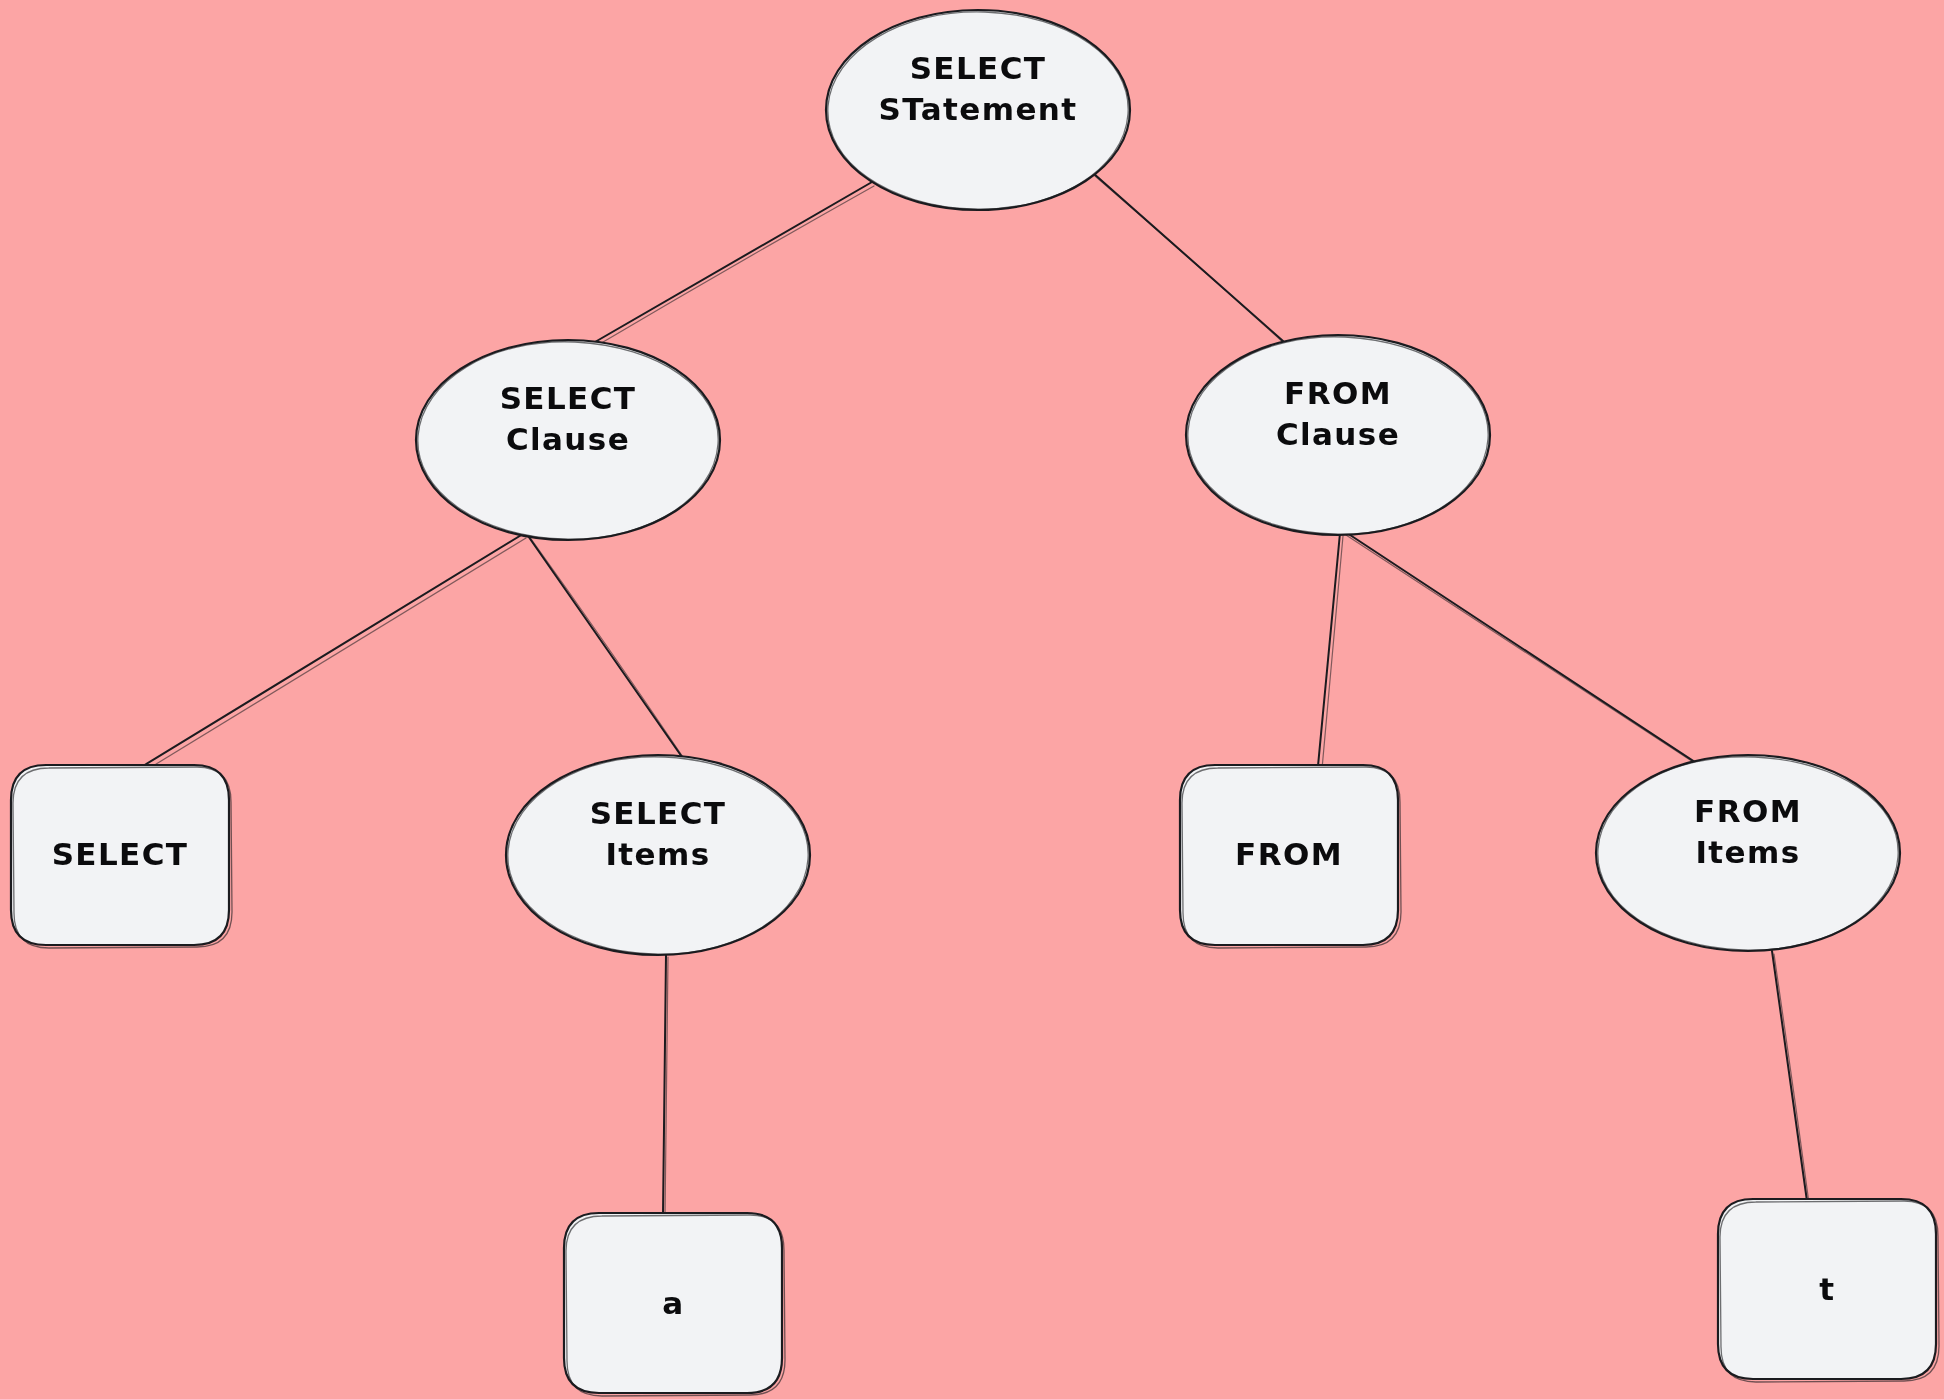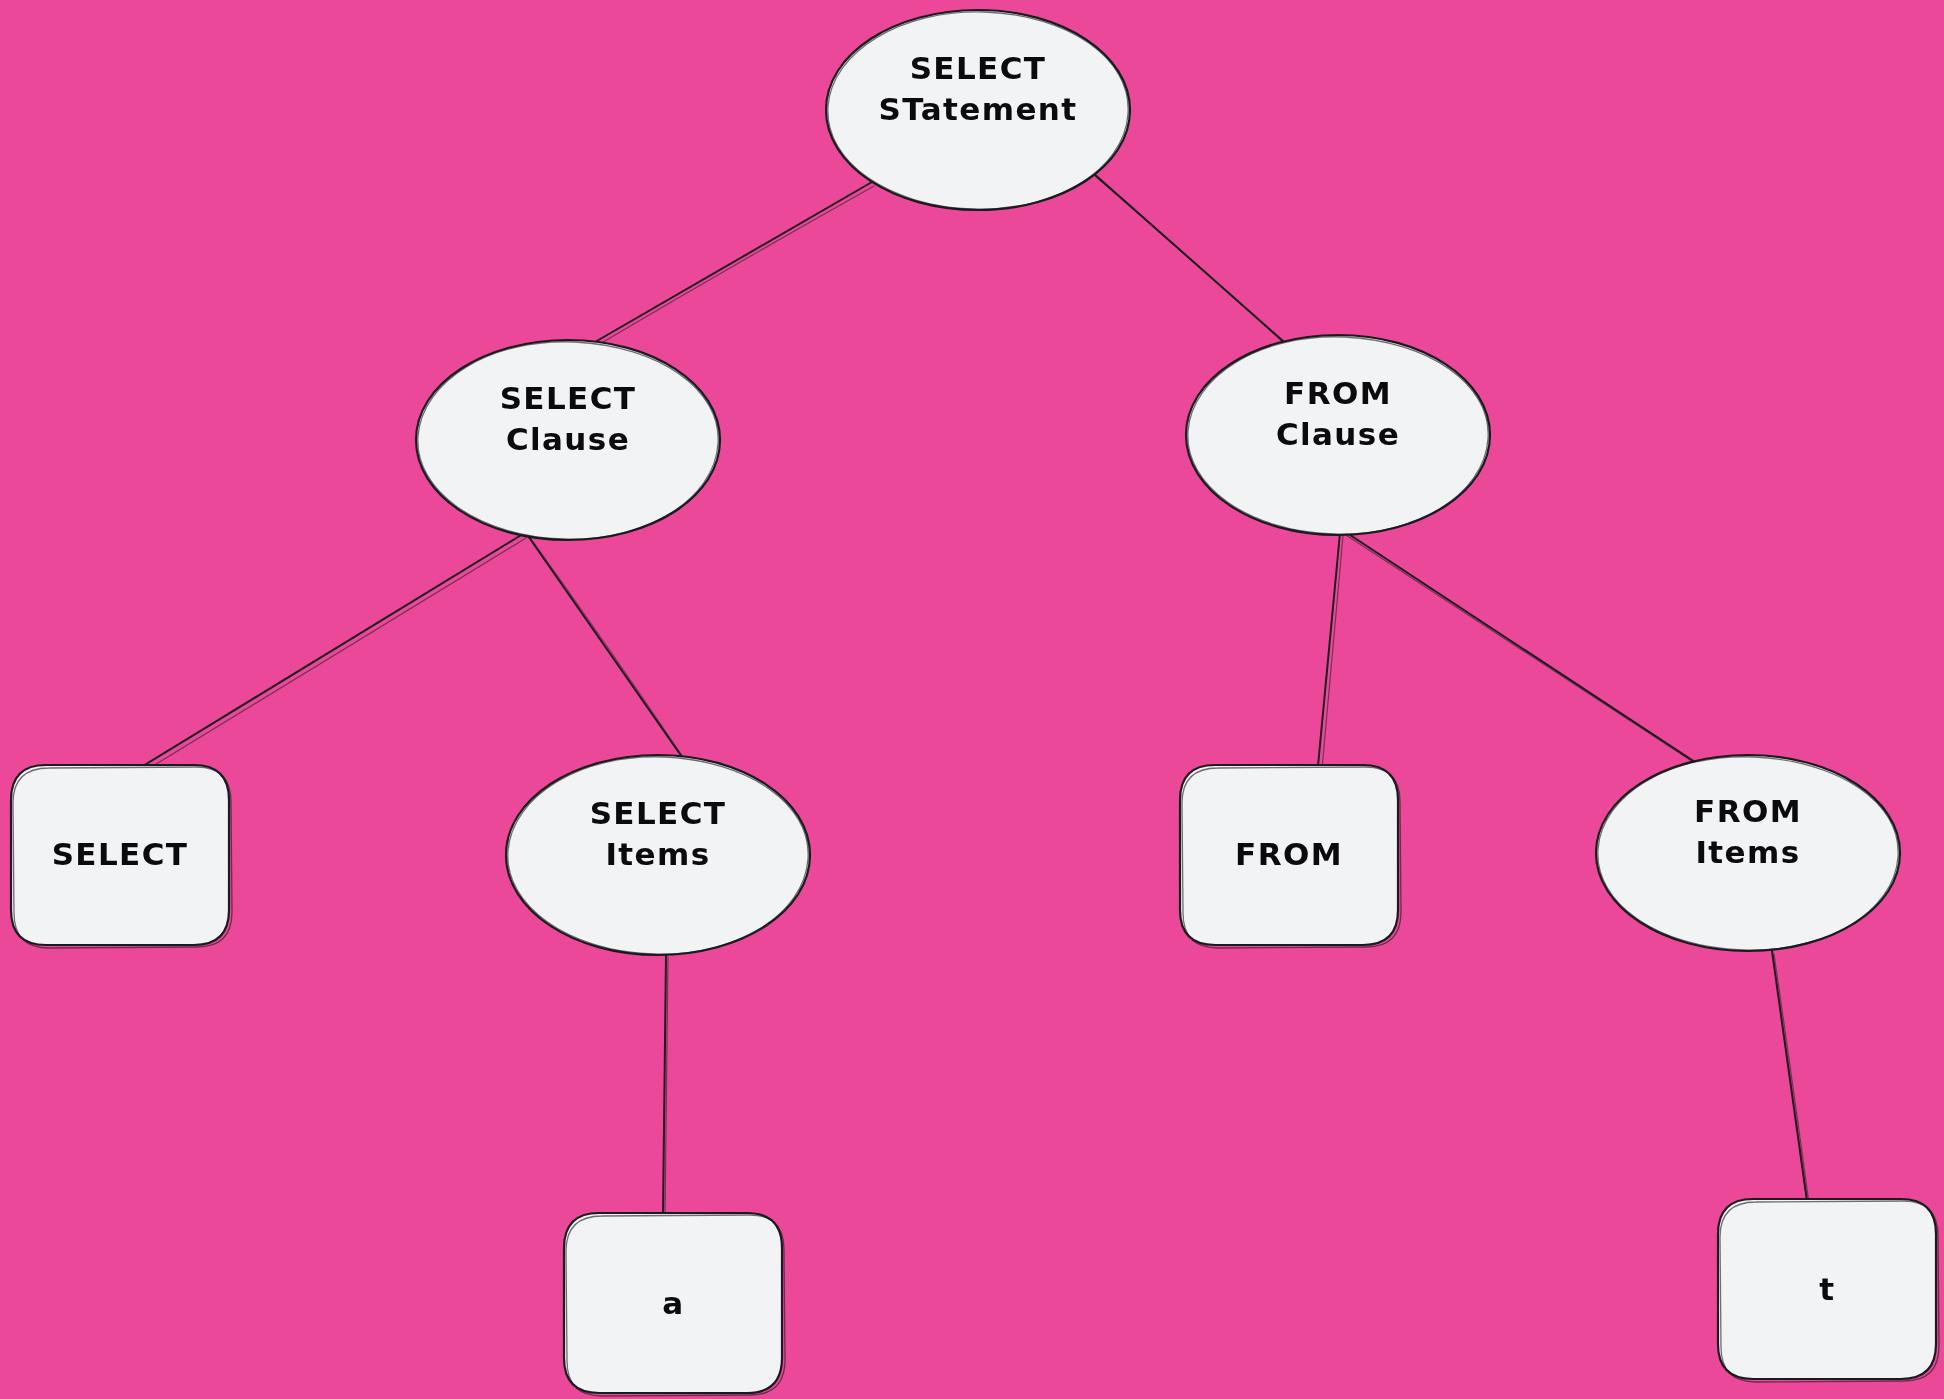--- a/index.html
+++ b/index.html
@@ -11,21 +11,21 @@
   body {
     width: 1944px;
     height: 1399px;
     overflow: hidden;
     font-family: "DejaVu Sans", sans-serif;
   }
   #diagram-root {
     position: relative;
     width: 1944px;
     height: 1399px;
-    background: #ec4899;
+    background: #fca5a5;
   }
   svg#tree-canvas {
     display: block;
     width: 1944px;
     height: 1399px;
   }
   .node-shape {
     fill: #f2f3f5;
     stroke: #1b1b1f;
     stroke-width: 2.2;

